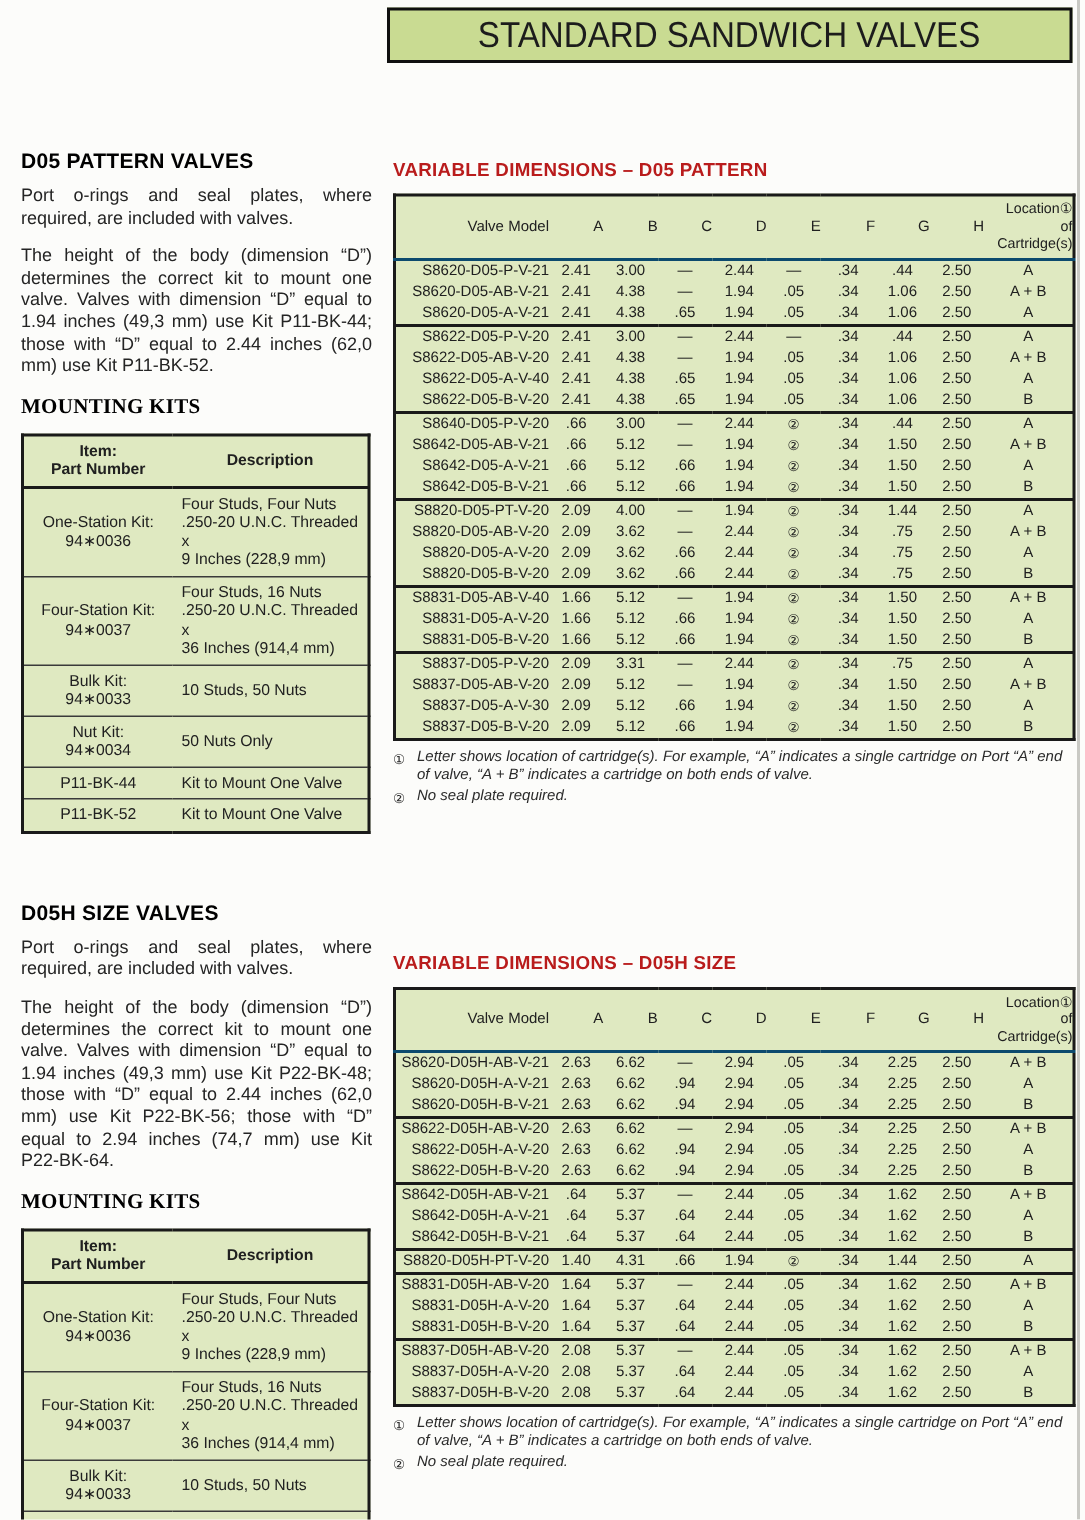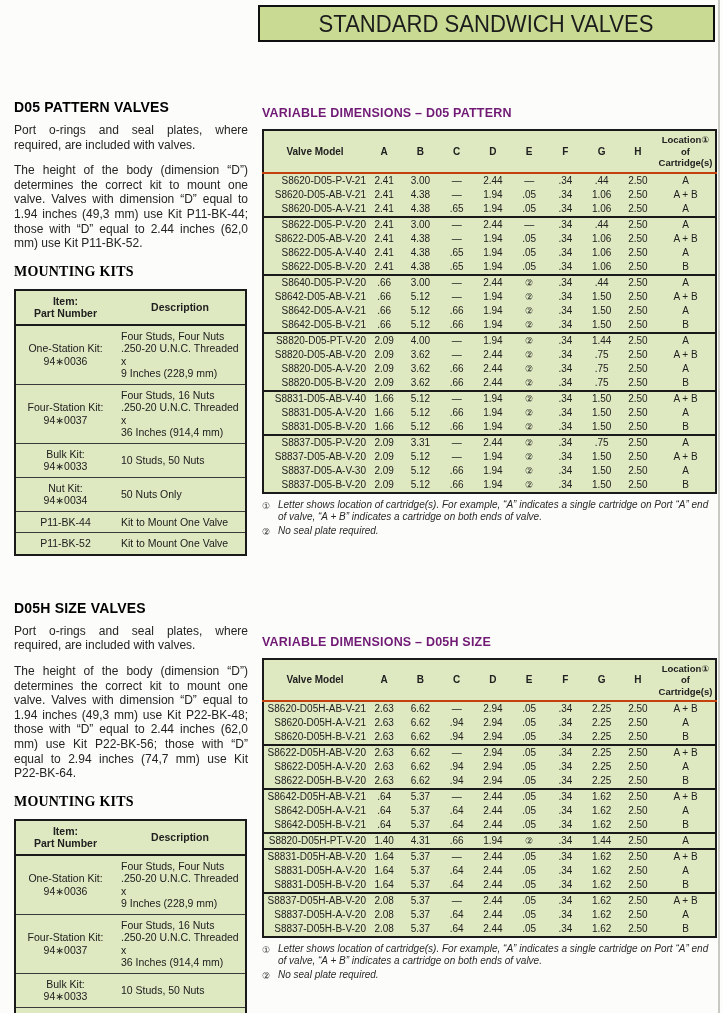--- a/index.html
+++ b/index.html
@@ -30,21 +30,21 @@
   .left-col  { position: absolute; left: 14px;  top: 99px;  width: 234px; }
   .right-col { position: absolute; left: 262px; top: 106px; width: 455px; }
 
   
   .h-sec {
     font-size: 14px; font-weight: bold; color: #000;
     letter-spacing: 0.2px; margin: 0 0 8px 0;
     transform-origin: left; white-space: nowrap;
   }
   .h-kits { margin-top: 13px; margin-bottom: 9px; font-family: Liberation Serif, serif; }
-  .h-table { font-size: 12.5px; font-weight: bold; color: #701a75; margin: 0 0 9px 0; letter-spacing: 0.2px; }
+  .h-table { font-size: 12.5px; font-weight: bold; color: #b91c1c; margin: 0 0 9px 0; letter-spacing: 0.2px; }
 
   p.body-text {
     font-size: 12px; line-height: 14.6px; text-align: justify;
     margin: 0 0 11px 0; color: #242424;
   }
 
   
   table.kits {
     width: 233px; border-collapse: collapse; table-layout: fixed;
     background: var(--green-table, #dfe9c1);
@@ -63,23 +63,23 @@
   table.kits td.desc { text-align: left; white-space: pre-line; padding-left: 6px; }
 
   
   table.dims {
     width: 455px; border-collapse: collapse; table-layout: fixed;
     background: var(--green-table, #dfe9c1);
     border: 2px solid #1a1a1a;
     font-size: 10px; color: #202020;
   }
   table.dims th {
-    font-weight: bold; text-align: center; vertical-align: middle;
+    font-weight: normal; text-align: right; vertical-align: middle;
     padding: 3px 0; white-space: pre-line; line-height: 11.5px;
-    border-bottom: 2px solid #c2410c; font-size: 10px;
+    border-bottom: 2px solid #0c4a6e; font-size: 10px;
   }
   table.dims th.model { width: 103px; }
   table.dims th.loc { width: 60px; font-size: 9.5px; }
   table.dims td {
     text-align: center; height: 14px; padding: 0; line-height: 14px;
     white-space: nowrap;
   }
   table.dims td.model { text-align: right; padding-left: 0; }
   table.dims td.ref { font-size: 9px; }
   table.dims tbody { border-top: 2px solid #1a1a1a; }

